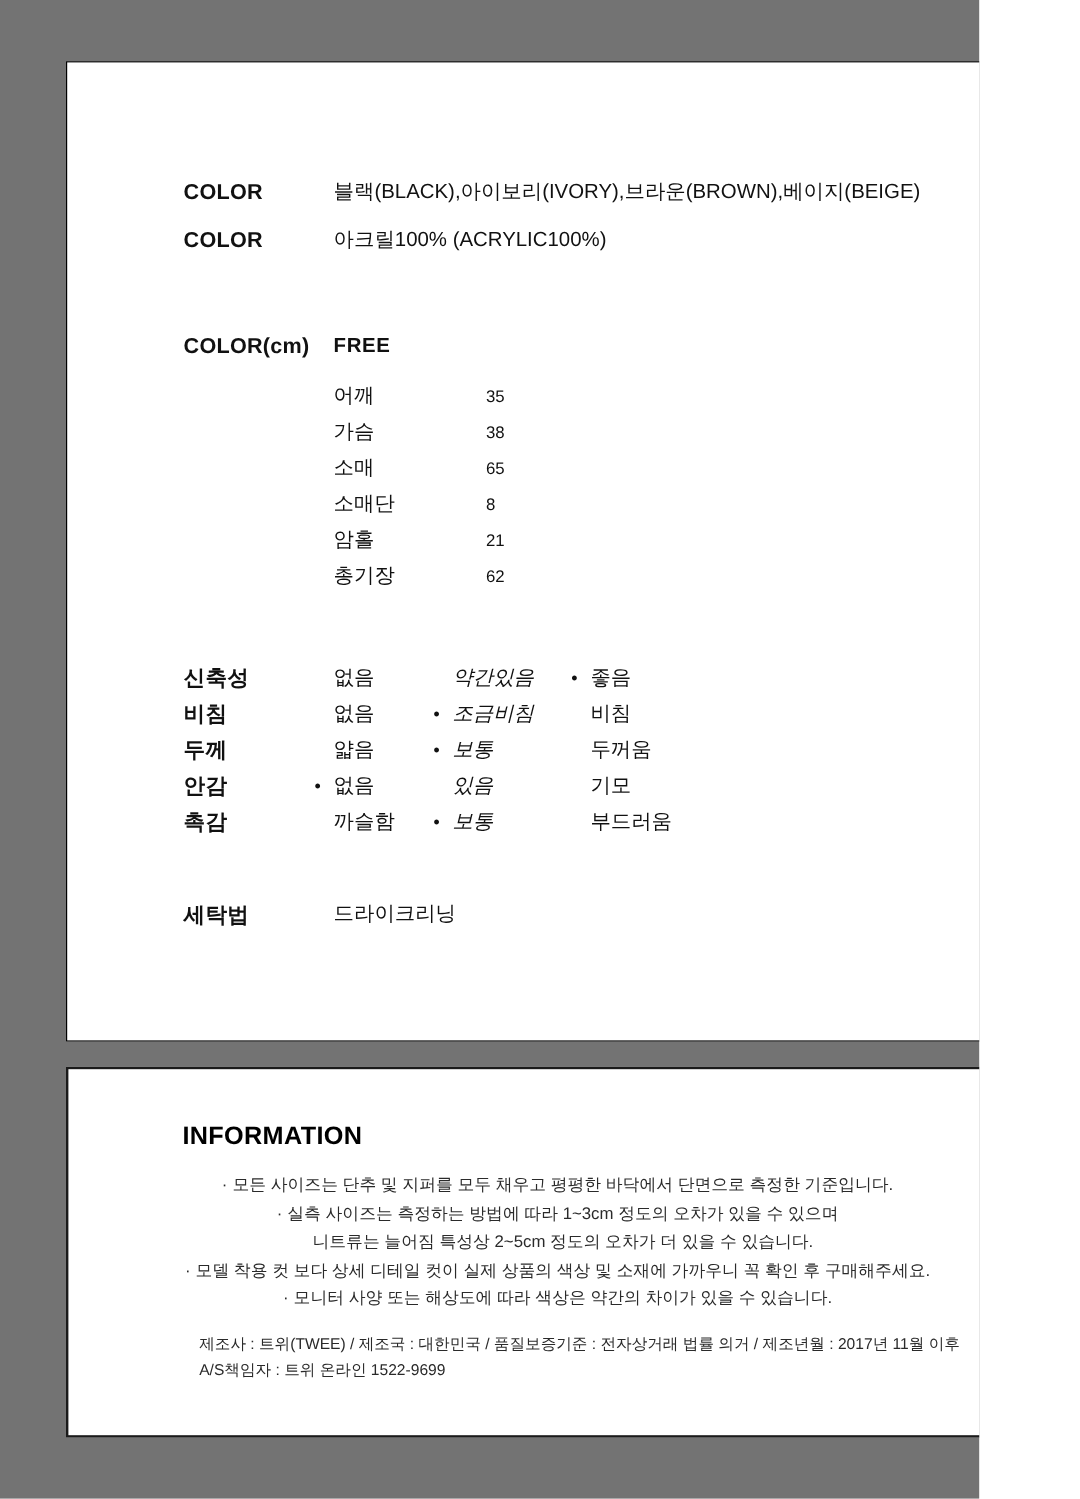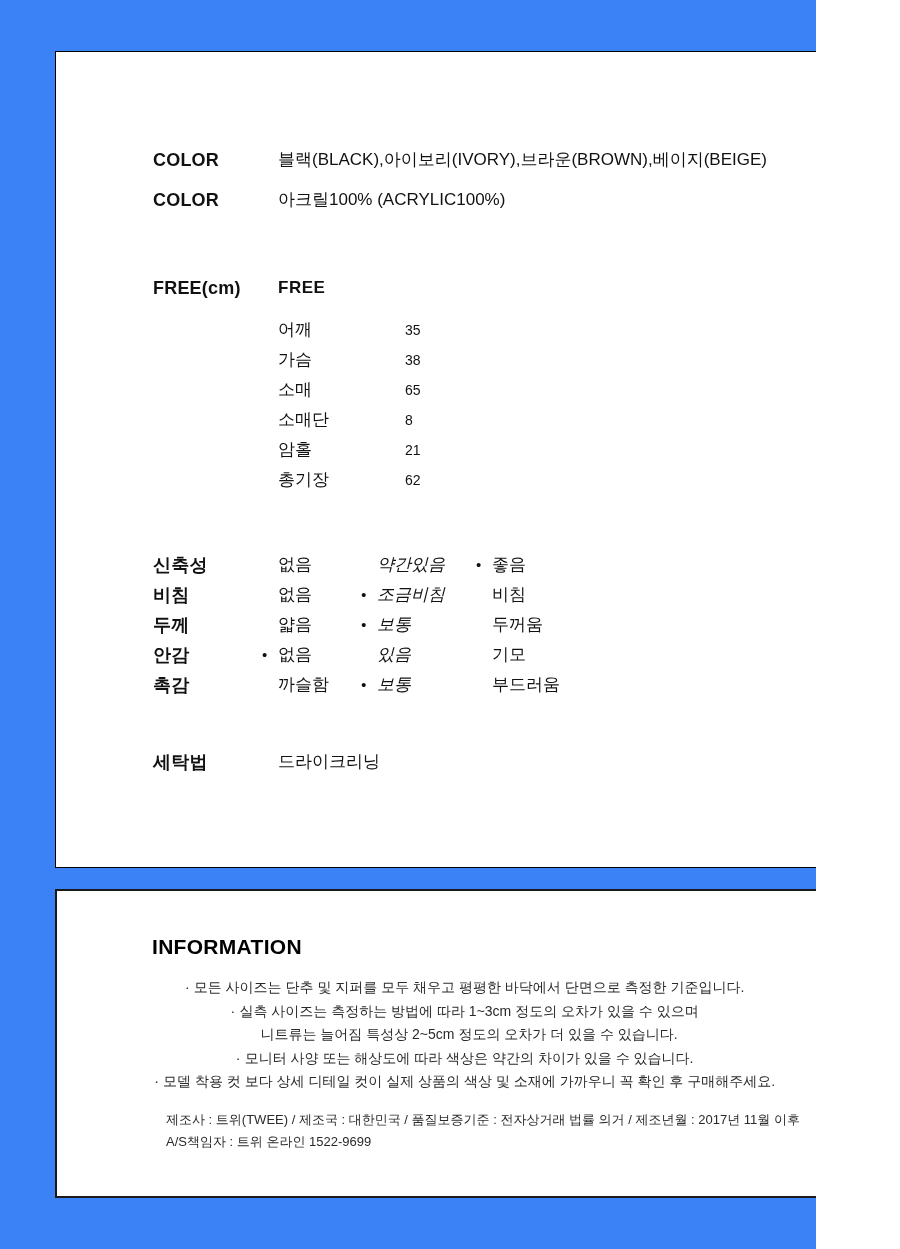--- a/index.html
+++ b/index.html
@@ -6,21 +6,21 @@
     margin: 0;
     padding: 0;
     background: #ffffff;
     font-family: "Liberation Sans", "DejaVu Sans", sans-serif;
     color: #111111;
   }
   .page {
     position: relative;
     width: 816px;
     height: 1249px;
-    background: #3b82f6;
+    background: #737373;
     overflow: hidden;
   }
   .box {
     position: absolute;
     background: #ffffff;
     box-sizing: border-box;
   }
   .box-specs {
     left: 55px;
     top: 51px;
@@ -138,21 +138,21 @@
       <span class="spec-label">COLOR</span>
       <span class="spec-value">블랙(BLACK),아이보리(IVORY),브라운(BROWN),베이지(BEIGE)</span>
     </div>
 
     <div class="row" style="top:135px">
       <span class="spec-label">COLOR</span>
       <span class="spec-value">아크릴100% (ACRYLIC100%)</span>
     </div>
 
     <div class="row" style="top:223px">
-      <span class="spec-label">FREE(cm)</span>
+      <span class="spec-label">COLOR(cm)</span>
       <span class="free-value">FREE</span>
     </div>
 
     <div class="row" style="top:265px">
       <span class="meas-name">어깨</span>
       <span class="meas-value">35</span>
     </div>
     <div class="row" style="top:295px">
       <span class="meas-name">가슴</span>
       <span class="meas-value">38</span>
@@ -212,22 +212,22 @@
 
   </section>
 
   <section class="box box-info">
     <h2 class="info-title" style="margin:0">INFORMATION</h2>
 
     <div class="notes">
       <div class="note"><span class="note-bullet">·</span><span>모든 사이즈는 단추 및 지퍼를 모두 채우고 평평한 바닥에서 단면으로 측정한 기준입니다.</span></div>
       <div class="note"><span class="note-bullet">·</span><span>실측 사이즈는 측정하는 방법에 따라 1~3cm 정도의 오차가 있을 수 있으며</span></div>
       <div class="note"><span class="note-bullet"></span><span>니트류는 늘어짐 특성상 2~5cm 정도의 오차가 더 있을 수 있습니다.</span></div>
+      <div class="note"><span class="note-bullet">·</span><span>모델 착용 컷 보다 상세 디테일 컷이 실제 상품의 색상 및 소재에 가까우니 꼭 확인 후 구매해주세요.</span></div>
       <div class="note"><span class="note-bullet">·</span><span>모니터 사양 또는 해상도에 따라 색상은 약간의 차이가 있을 수 있습니다.</span></div>
-      <div class="note"><span class="note-bullet">·</span><span>모델 착용 컷 보다 상세 디테일 컷이 실제 상품의 색상 및 소재에 가까우니 꼭 확인 후 구매해주세요.</span></div>
     </div>
 
     <div class="manufacturer">
       <div class="mfr-line">제조사 : 트위(TWEE) / 제조국 : 대한민국 / 품질보증기준 : 전자상거래 법률 의거 / 제조년월 : 2017년 11월 이후</div>
       <div class="mfr-line">A/S책임자 : 트위 온라인 1522-9699</div>
     </div>
   </section>
 
 </div>
 

